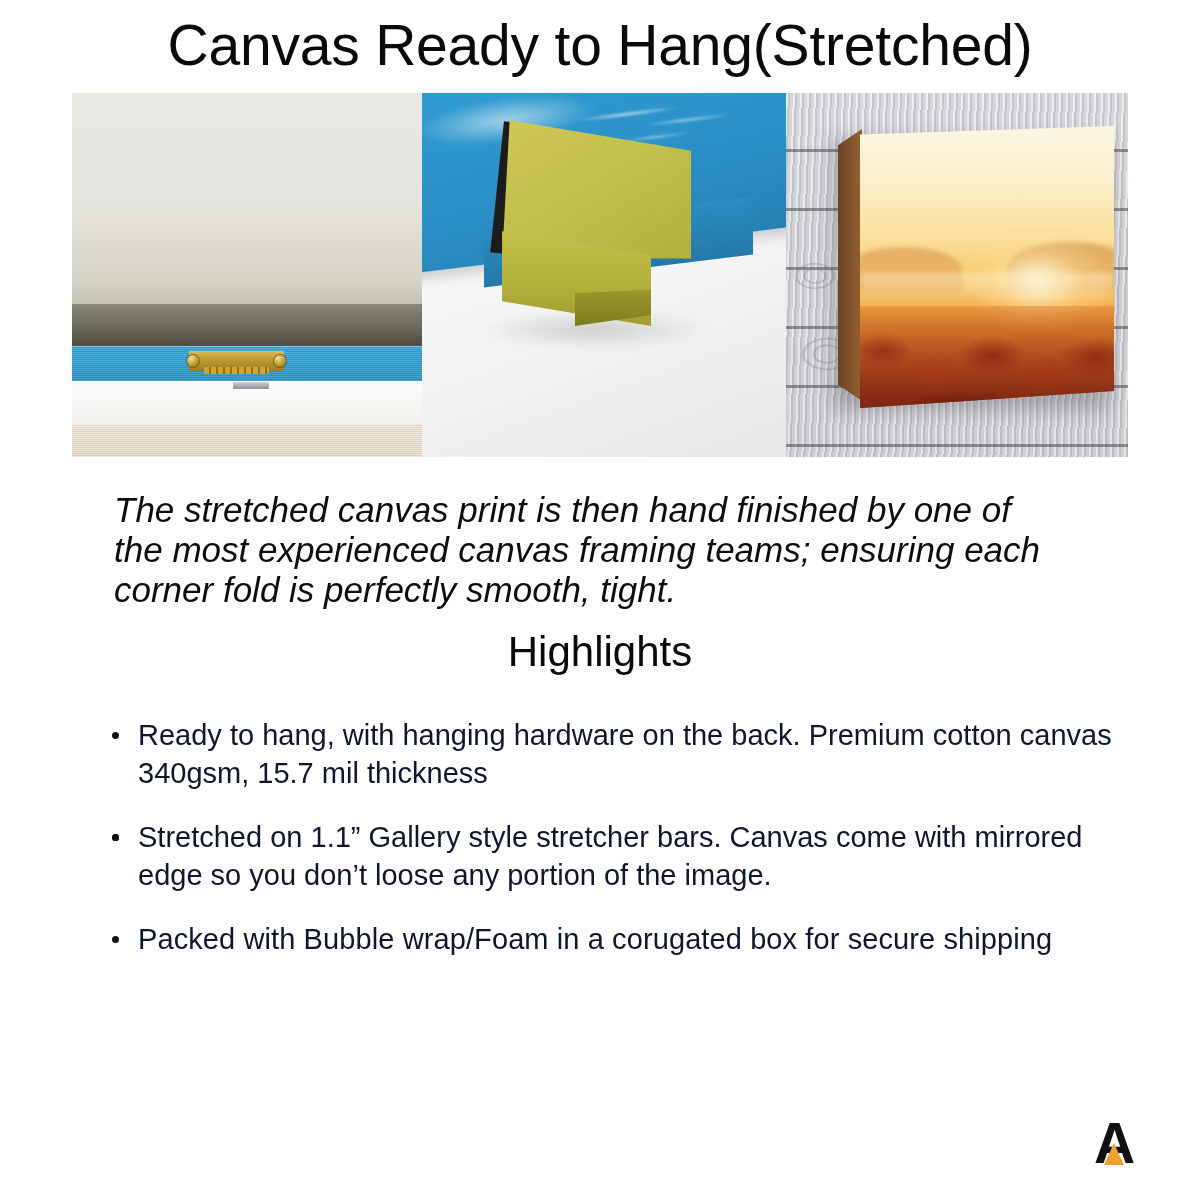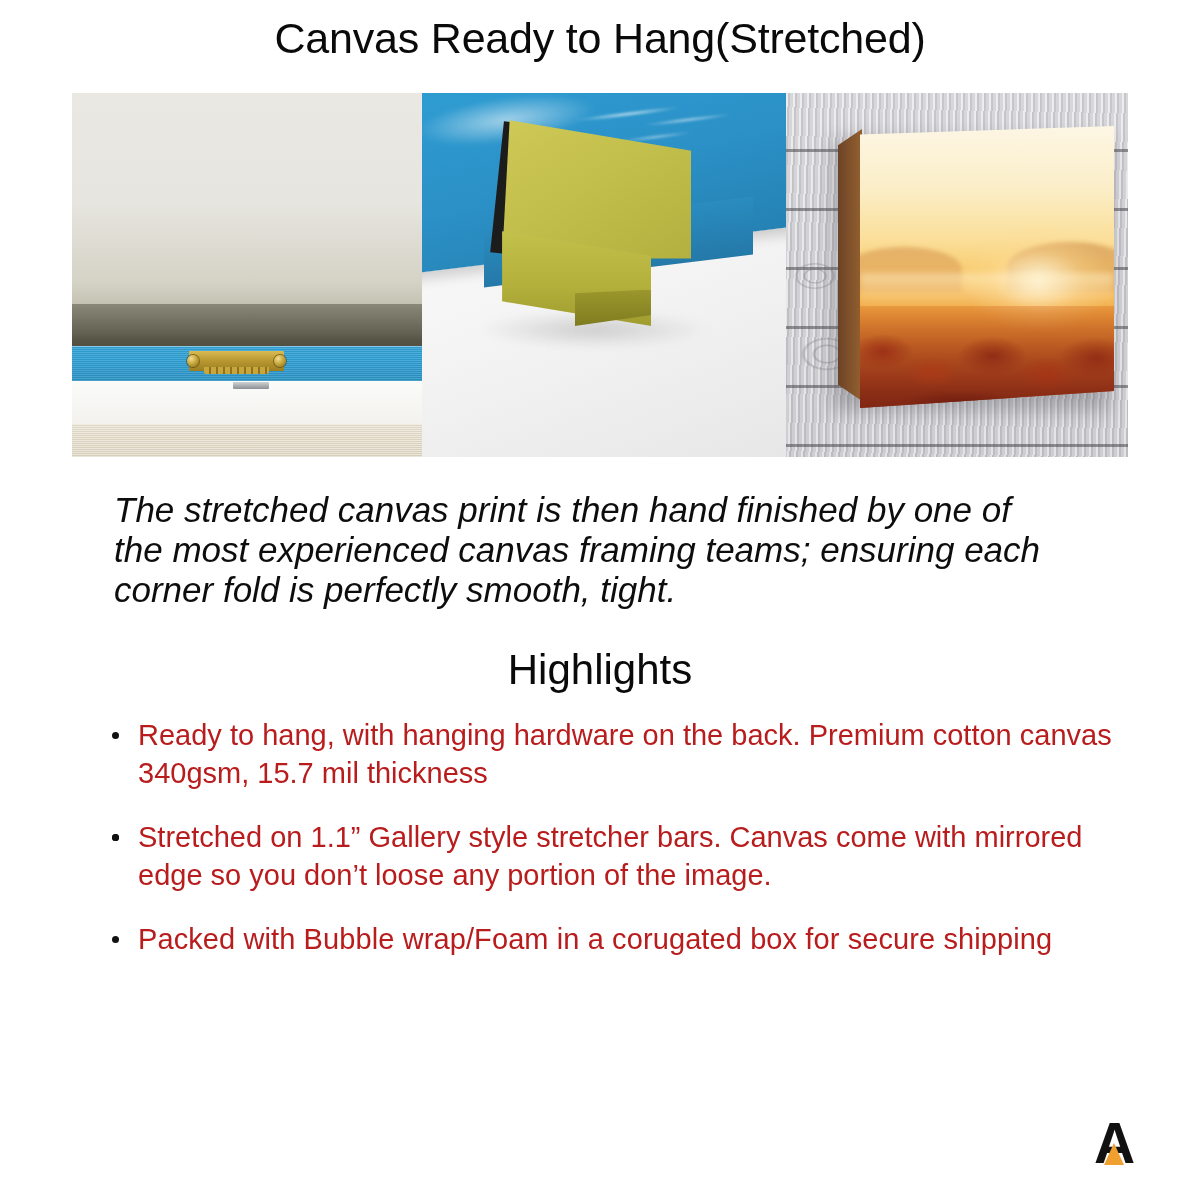--- a/index.html
+++ b/index.html
@@ -17,21 +17,21 @@
     position: relative;
   }
 
   
   .page-title {
     position: absolute;
     top: 16px;
     left: 0;
     width: 1200px;
     text-align: center;
-    font-size: 43px;
+    font-size: 57px;
     line-height: 1.05;
     font-weight: 400;
     letter-spacing: -0.2px;
     color: #0a0a0a;
   }
 
   
   .image-strip {
     position: absolute;
     top: 93px;
@@ -380,21 +380,21 @@
     font-size: 35px;
     line-height: 40px;
     font-weight: 400;
     color: #0d0d0d;
     font-style: italic;
   }
 
   
   .highlights-title {
     position: absolute;
-    top: 646px;
+    top: 628px;
     left: 0;
     width: 1200px;
     text-align: center;
     font-size: 42px;
     font-weight: 400;
     color: #0a0a0a;
   }
 
   
   .bullets {
@@ -405,21 +405,21 @@
     margin: 0;
     padding: 0;
     list-style: none;
   }
   .bullet-item {
     position: relative;
     padding-left: 30px;
     margin-bottom: 26px;
     font-size: 29px;
     line-height: 38px;
-    color: #b91c1c;
+    color: #0f172a;
     font-stretch: condensed;
   }
   .bullet-item .dot {
     position: absolute;
     left: 4px;
     top: 16px;
     width: 7px;
     height: 7px;
     border-radius: 50%;
     background: #111111;

